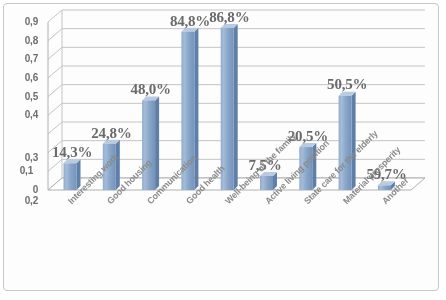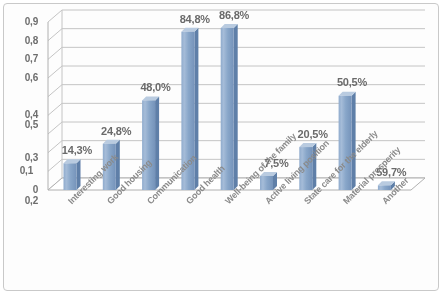--- a/index.html
+++ b/index.html
@@ -24,26 +24,27 @@
     position:absolute;
     font-size:10px;
     color:#6d6d6d;
     text-align:right;
     width:30px;
     letter-spacing:-0.2px;
     font-weight:bold;
   }
   .dlabel{
     position:absolute;
-    font-size:11px;
+    font-size:15px;
     color:#6a6a6a;
     font-weight:bold;
-    text-align:right;
+    text-align:left;
     white-space:nowrap;
     letter-spacing:-0.2px;
+    font-family:Liberation Serif, serif;
   }
   .xlabel{
     position:absolute;
     font-size:9px;
     color:#8a8a8a;
     white-space:nowrap;
     transform-origin:0 0;
     transform:rotate(-45deg);
     font-weight:bold;
     letter-spacing:-0.2px;
@@ -162,21 +163,21 @@
         <rect x="377.9" y="185.33333333333334" width="13" height="4.666666666666657" fill="url(#barGrad)"></rect>
       </g>
     </g>
 </svg>
 
 <div id="overlay" style="position:absolute;left:0;top:0;width:446px;height:300px;">
     <div class="ytick" style="left: 8px; top: 16px;">0,9</div>
     <div class="ytick" style="left: 8px; top: 34.6667px;">0,8</div>
     <div class="ytick" style="left: 8px; top: 53.3333px;">0,7</div>
     <div class="ytick" style="left: 8px; top: 72px;">0,6</div>
-    <div class="ytick" style="left: 8px; top: 90.6667px; margin-top: 28px;">0,5</div>
+    <div class="ytick" style="left: 8px; top: 90.6667px;">0,5</div>
     <div class="ytick" style="left: 8px; top: 109.333px;">0,4</div>
     <div class="ytick" style="left: 8px; top: 128px; margin-top: 24px;">0,3</div>
     <div class="ytick" style="left: 8px; top: 147px; margin-top: 48px;">0,2</div>
     <div class="ytick" style="left: 3px; top: 165.333px;">0,1</div>
     <div class="ytick" style="left: 8px; top: 184px;">0</div>
     <div class="dlabel" style="left: 52px; width: 40px; top: 144.307px;">14,3%</div>
     <div class="dlabel" style="left: 91.3px; width: 40px; top: 124.707px;">24,8%</div>
     <div class="dlabel" style="left: 130.6px; width: 40px; top: 81.4px;">48,0%</div>
     <div class="dlabel" style="left: 169.9px; width: 40px; top: 12.7067px;">84,8%</div>
     <div class="dlabel" style="left: 209.2px; width: 40px; top: 8.97333px;">86,8%</div>

